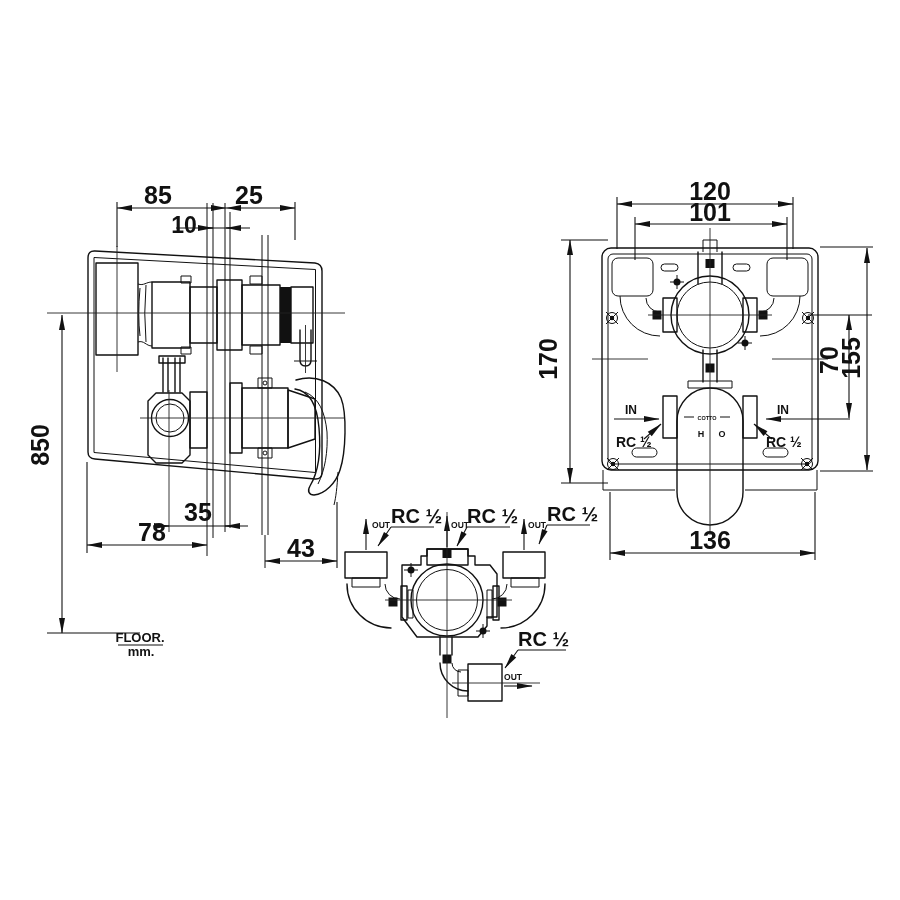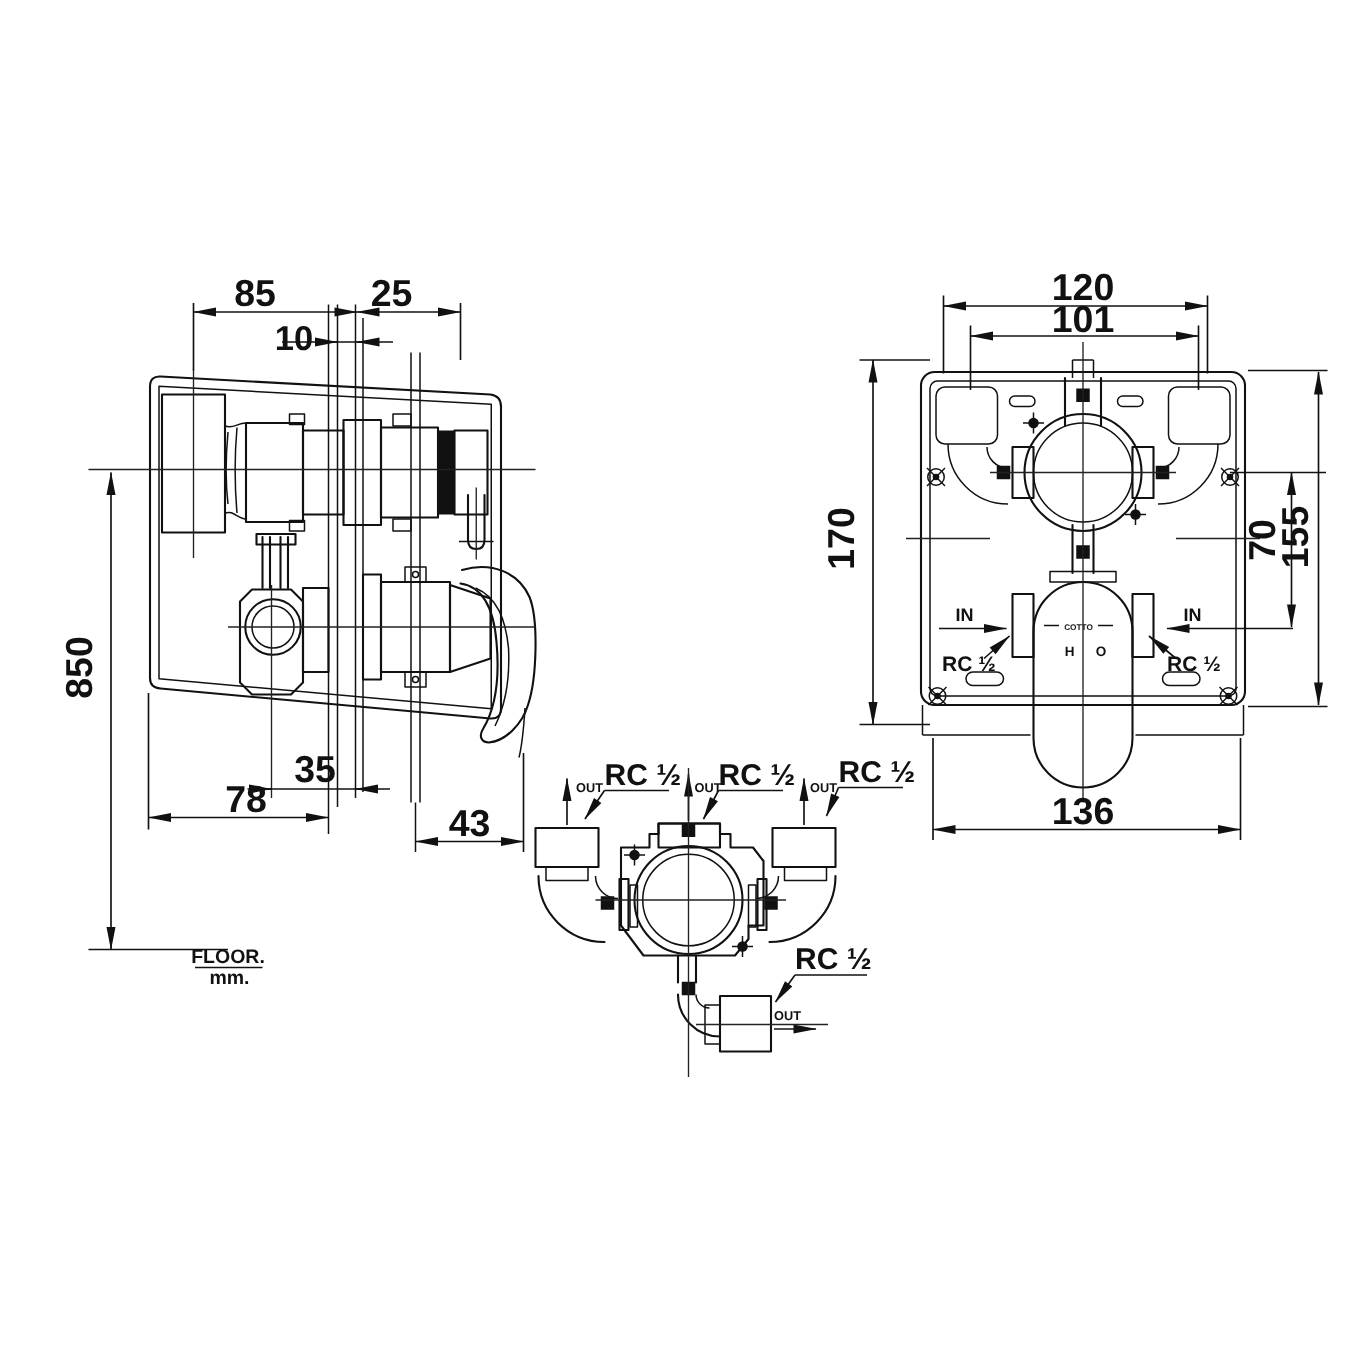--- a/index.html
+++ b/index.html
@@ -1,16 +1,16 @@
 <!DOCTYPE html>
 <html><head>
 <meta charset="utf-8">
 <style>
   html,body{margin:0;padding:0;background:#ffffff;}
-  .stage{width:760px;height:900px;position:relative;background:#fff;font-family:"Liberation Sans",sans-serif;margin-left:12px;}
+  .stage{width:760px;height:900px;position:relative;background:#fff;font-family:"Liberation Sans",sans-serif;}
   svg{position:absolute;left:0;top:0;}
   .ln{fill:none;stroke:#111;stroke-width:1.4;stroke-linejoin:round;stroke-linecap:round;}
   .thin{fill:none;stroke:#111;stroke-width:1;stroke-linejoin:round;}
   .cl{fill:none;stroke:#222;stroke-width:0.9;}
   .dim{fill:none;stroke:#111;stroke-width:1.1;}
   .solid{fill:#111;stroke:none;}
   .dimtxt{font-family:"Liberation Sans",sans-serif;font-weight:700;font-size:25px;fill:#111;}
   .dimtxt2{font-family:"Liberation Sans",sans-serif;font-weight:700;font-size:23px;fill:#111;}
   .rctxt{font-family:"Liberation Sans",sans-serif;font-weight:700;font-size:20px;fill:#111;}
   .rcsmall{font-family:"Liberation Sans",sans-serif;font-weight:700;font-size:14px;fill:#111;}

